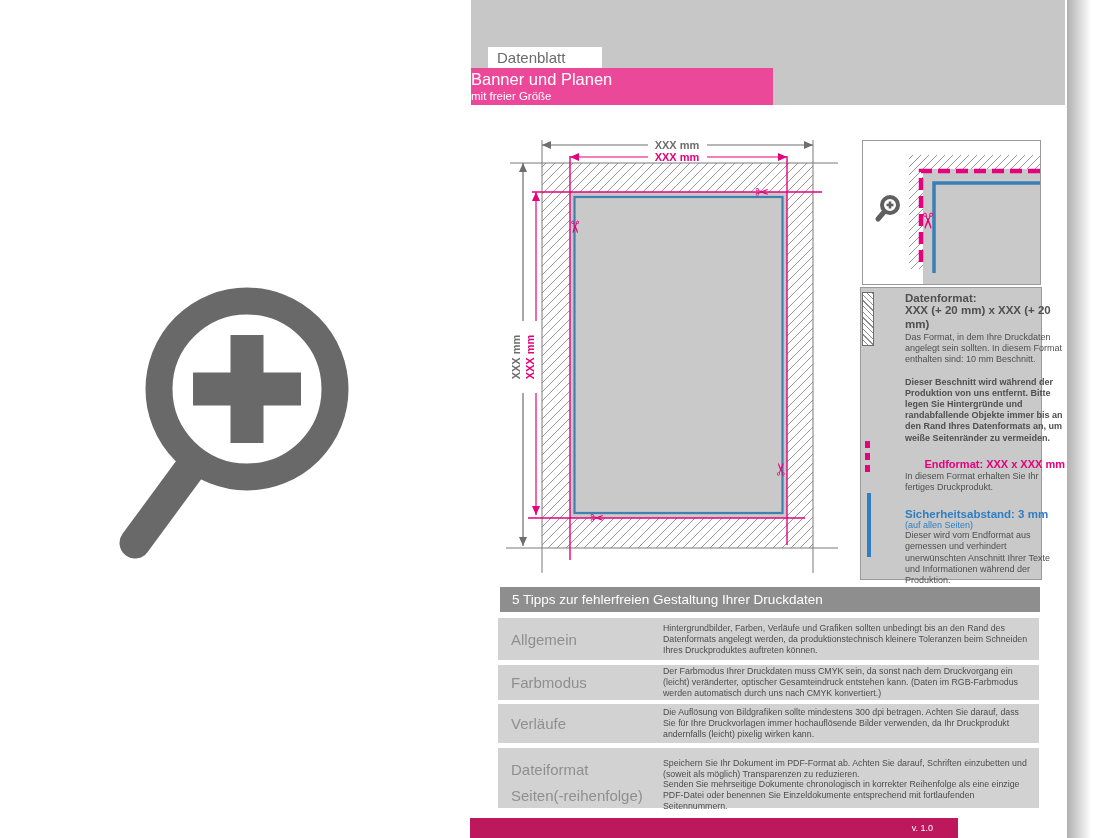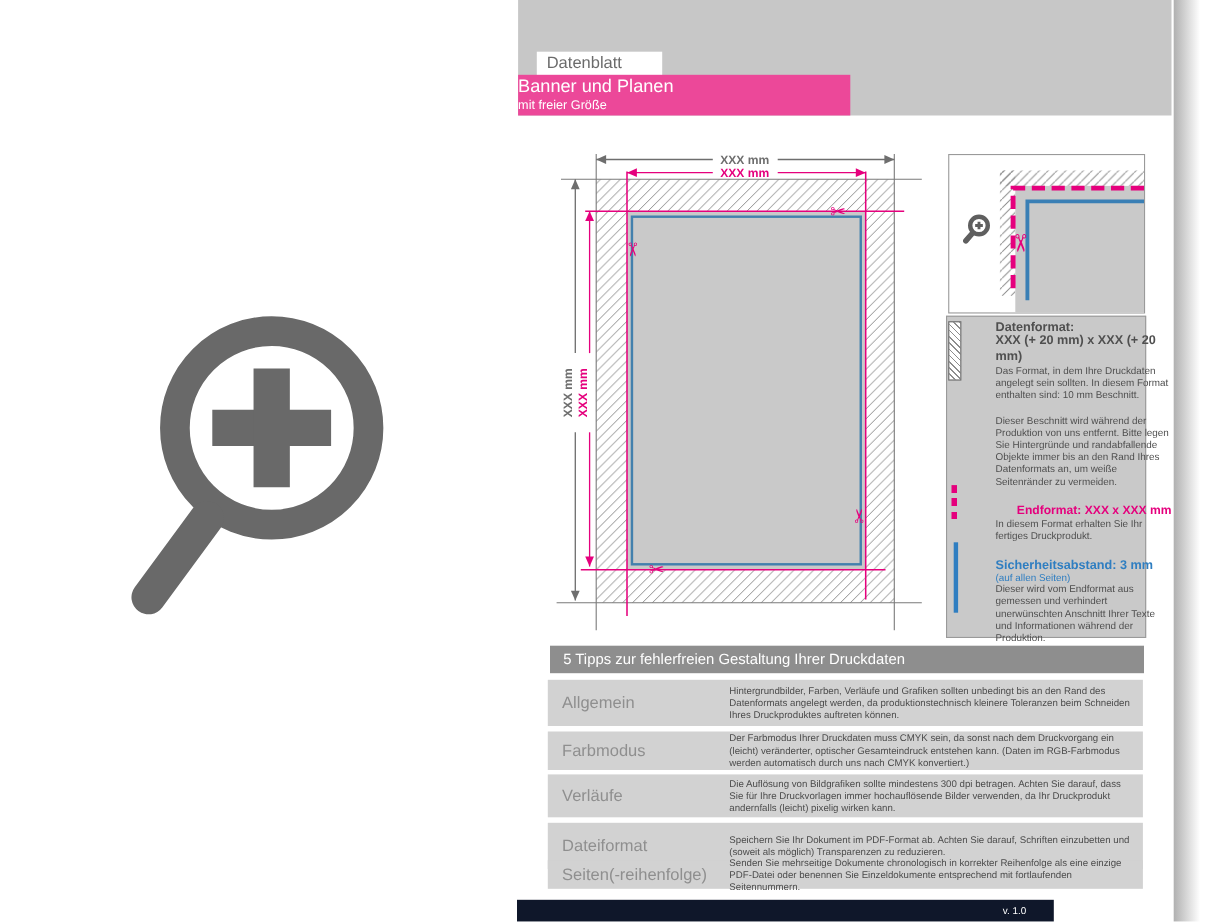--- a/index.html
+++ b/index.html
@@ -23,39 +23,39 @@
   
   .minibox{left:862px;top:140px;width:177px;height:143px;background:#fff;border:1px solid #9a9a9a;}
 
   
   .panel{left:860px;top:287px;width:180px;height:291px;background:#c9c9c9;border:1px solid #9a9a9a;
          color:#4f4f4f;}
   .panel-text{position:absolute;left:13px;top:4px;width:160px;margin-left:31px;}
   .df-head{font-size:11.5px;font-weight:bold;margin:0;}
   .df-value{font-size:11.5px;font-weight:bold;line-height:13.5px;margin:0 0 1px 0;}
   .small{font-size:9px;line-height:11.2px;margin:0;}
-  .note{margin-top:11px;}
+  .note{margin-top:11px;font-weight:bold;}
   .ef-head{margin-top:14px;margin-bottom:1px;color:#e5007d;font-size:11px;font-weight:bold;text-align:right;}
   .sa-head{margin-top:15px;margin-bottom:0;color:#2f7ec1;font-size:11.5px;font-weight:bold;}
   .sa-sub{color:#2f7ec1;font-size:9px;line-height:10px;margin:0;}
   .bar-magenta{left:4px;top:153px;width:5px;height:32px;
     background:repeating-linear-gradient(to bottom,#e5007d 0 7px,rgba(0,0,0,0) 7px 12px);}
   .bar-blue{left:6px;top:205px;width:4px;height:64px;background:#2f7ec1;}
   .hatch-chip{left:1px;top:4px;width:10px;height:52px;border:1px solid #6e6e6e;
     background:repeating-linear-gradient(45deg,#fff 0 3px,#8d8d8d 3px 4px);}
 
   
   .tips-title{left:500px;top:587px;width:540px;height:25px;background:#8e8e8e;color:#fff;
               font-size:13.5px;line-height:25px;padding-left:12px;box-sizing:border-box;}
   .row{left:498px;width:541px;background:#d2d2d2;display:flex;align-items:center;box-sizing:border-box;}
   .row .lbl{width:152px;min-width:152px;padding-left:13px;font-size:15px;color:#8f8f8f;}
   .row .txt{flex:1;font-size:8.8px;line-height:11px;color:#4c4c4c;padding-right:10px;}
 
   
-  .bottom-bar{left:470px;top:818px;width:488px;height:20px;background:#0f172a;color:#fff;
+  .bottom-bar{left:470px;top:818px;width:488px;height:20px;background:#be185d;color:#fff;
               font-size:9px;line-height:20px;text-align:right;padding-right:25px;box-sizing:border-box;}
 </style>
 </head>
 <body>
 
 <div class="canvas">
 
   <svg class="abs" style="left:60px;top:255px;" width="380" height="330" viewBox="0 0 380 330">
     <circle cx="187" cy="134" r="88" fill="none" stroke="#696969" stroke-width="27"></circle>
     <line x1="133" y1="134" x2="241" y2="134" stroke="#696969" stroke-width="33"></line>

